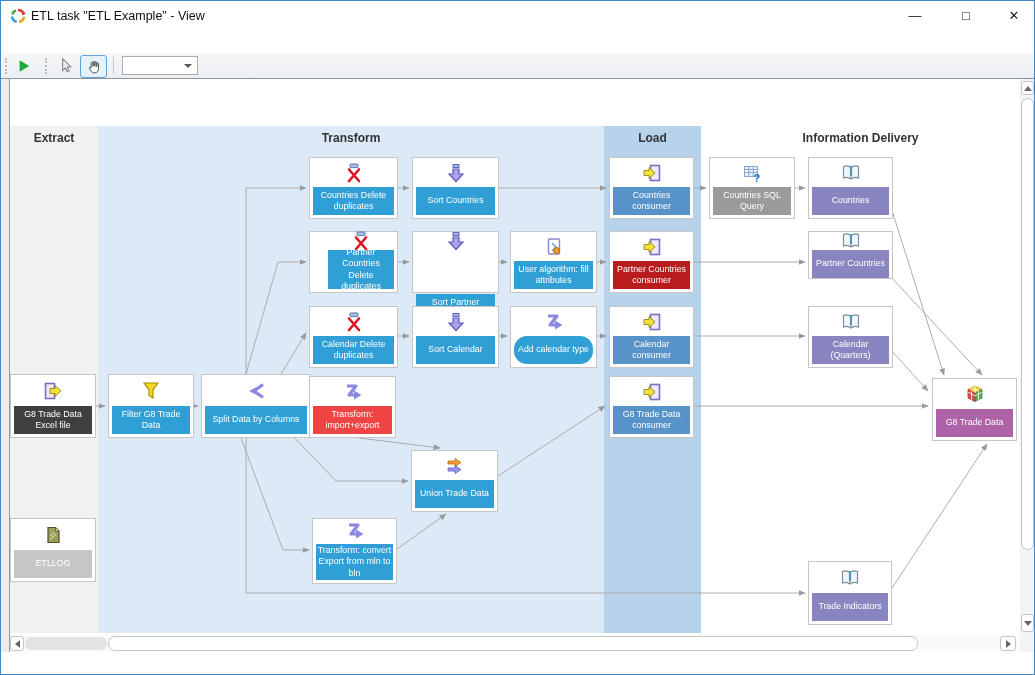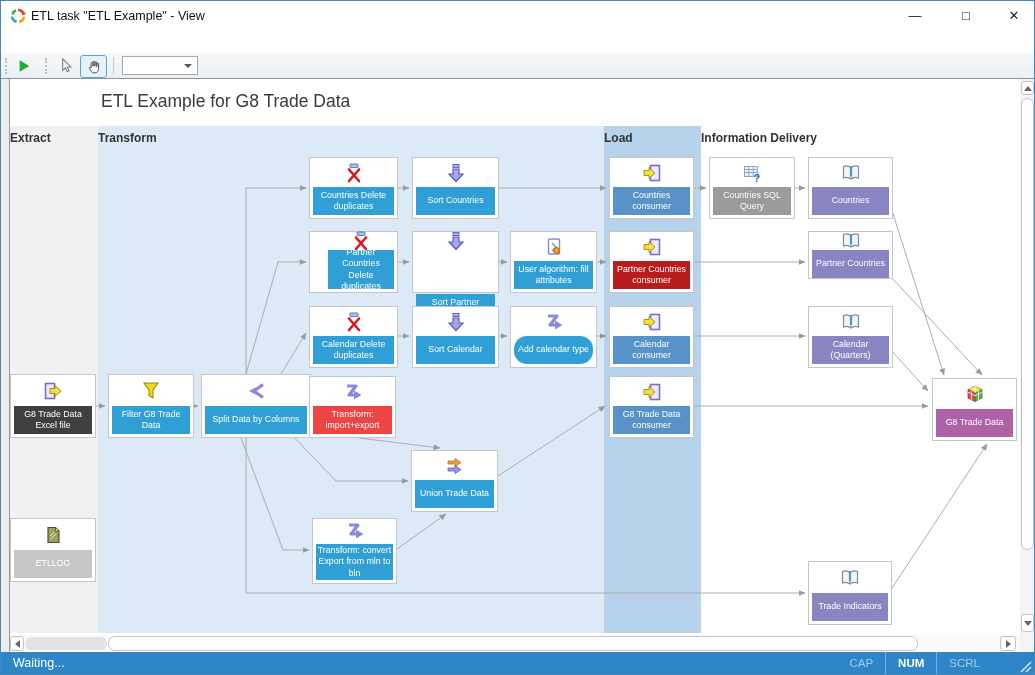--- a/index.html
+++ b/index.html
@@ -22,21 +22,21 @@
   #hand-btn{left:79px;width:25px;border:1px solid #5ba3d4;border-radius:3px;background:#e6f2fb;}
   .tsep{position:absolute;left:112px;top:4px;width:1px;height:17px;background:#c3c8cd;}
   #combobox{position:absolute;left:121px;top:3px;width:76px;height:19px;background:#fff;border:1px solid #ababab;box-sizing:border-box;}
   #combo-value{position:absolute;left:4px;top:2px;font-size:11px;color:#333;}
   #combo-arrow{position:absolute;right:5px;top:7px;width:0;height:0;border-left:4px solid transparent;border-right:4px solid transparent;border-top:4px solid #5a5a5a;}
   
   #left-strip{position:absolute;left:0;top:78px;width:9px;height:573px;background:#ececec;border-right:1px solid #9a9a9a;box-sizing:border-box;}
   #canvas-area{position:absolute;left:9px;top:78px;width:1010px;height:556px;background:#fff;overflow:hidden;}
   #canvas-title{position:absolute;left:91px;top:12px;font-size:17.5px;color:#3a3a3a;}
   .lane{position:absolute;top:47px;height:507px;}
-  .lane-header{position:absolute;top:5px;width:100%;text-align:left;font-size:12px;font-weight:bold;color:#333;}
+  .lane-header{position:absolute;top:5px;width:100%;text-align:center;font-size:12px;font-weight:bold;color:#333;}
   #edge-layer{position:absolute;left:0;top:0;z-index:1;}
   .node{position:absolute;z-index:2;background:#fff;border:1px solid #c6c6c6;box-sizing:border-box;display:flex;flex-direction:column;box-shadow:0 0 0 1px rgba(255,255,255,.6) inset;}
   .node .icon-area{flex:1;display:flex;align-items:center;justify-content:center;min-height:18px;}
   .node .icon-area svg{width:22px;height:22px;}
   .node .nlabel{margin:0 3px 3px 3px;min-height:26px;display:flex;align-items:center;justify-content:center;text-align:center;font-size:8.8px;line-height:1.3;color:#fff;padding:1px 1px;}
   
   #vscroll{position:absolute;left:1019px;top:78px;width:15px;height:556px;background:#f4f4f4;}
   #hscroll{position:absolute;left:9px;top:634px;width:1010px;height:17px;background:#fafafa;}
   .sbtn{position:absolute;background:#fff;border:1px solid #c4c4c4;border-radius:3px;box-sizing:border-box;display:flex;align-items:center;justify-content:center;}
   .sthumb{position:absolute;background:#fff;border:1px solid #c4c4c4;border-radius:7px;box-sizing:border-box;}
@@ -93,21 +93,20 @@
     </span>
     <span class="tsep"></span>
     <span id="combobox">
       <span id="combo-value"></span>
       <span id="combo-arrow"></span>
     </span>
   </div>
 
   <div id="left-strip"></div>
   <div id="canvas-area">
-    <div id="canvas-title">ETL Example for G8 Trade Data</div>
     <div id="lanes">
         <div class="lane" style="left: 0px; width: 88px; background: rgb(241, 241, 241);">
           <div class="lane-header">Extract</div>
         </div>
         <div class="lane" style="left: 88px; width: 506px; background: rgb(219, 234, 246);">
           <div class="lane-header">Transform</div>
         </div>
         <div class="lane" style="left: 594px; width: 97px; background: rgb(183, 211, 236);">
           <div class="lane-header">Load</div>
         </div>
@@ -404,25 +403,14 @@
         <span class="tri" style="border-top:4px solid transparent;border-bottom:4px solid transparent;border-right:5px solid #666"></span>
       </span>
     <span style="position:absolute;left:15px;top:2px;width:82px;height:13px;background:#e3e3e3;border-radius:6px"></span>
     <span class="sthumb" style="left:98px;top:1px;width:810px;height:15px"></span>
     <span class="sbtn" style="left:990px;top:1px;width:16px;height:15px">
         <span class="tri" style="border-top:4px solid transparent;border-bottom:4px solid transparent;border-left:5px solid #666"></span>
       </span>
   </div>
   <div id="corner"></div>
 
-  <div id="statusbar">
-    <span id="status-msg">Waiting...</span>
-    <span id="indicators">
-        <span class="ind off">CAP</span>
-        <span class="ind on">NUM</span>
-        <span class="ind off">SCRL</span>
-      </span>
-    <svg id="resize-grip" viewBox="0 0 14 14">
-      <path d="M13,3 L3,13 M13,8 L8,13" stroke="#cfe3f2" stroke-width="1.6" fill="none"></path>
-    </svg>
-  </div>
 
 </div>
 
 </body></html>

